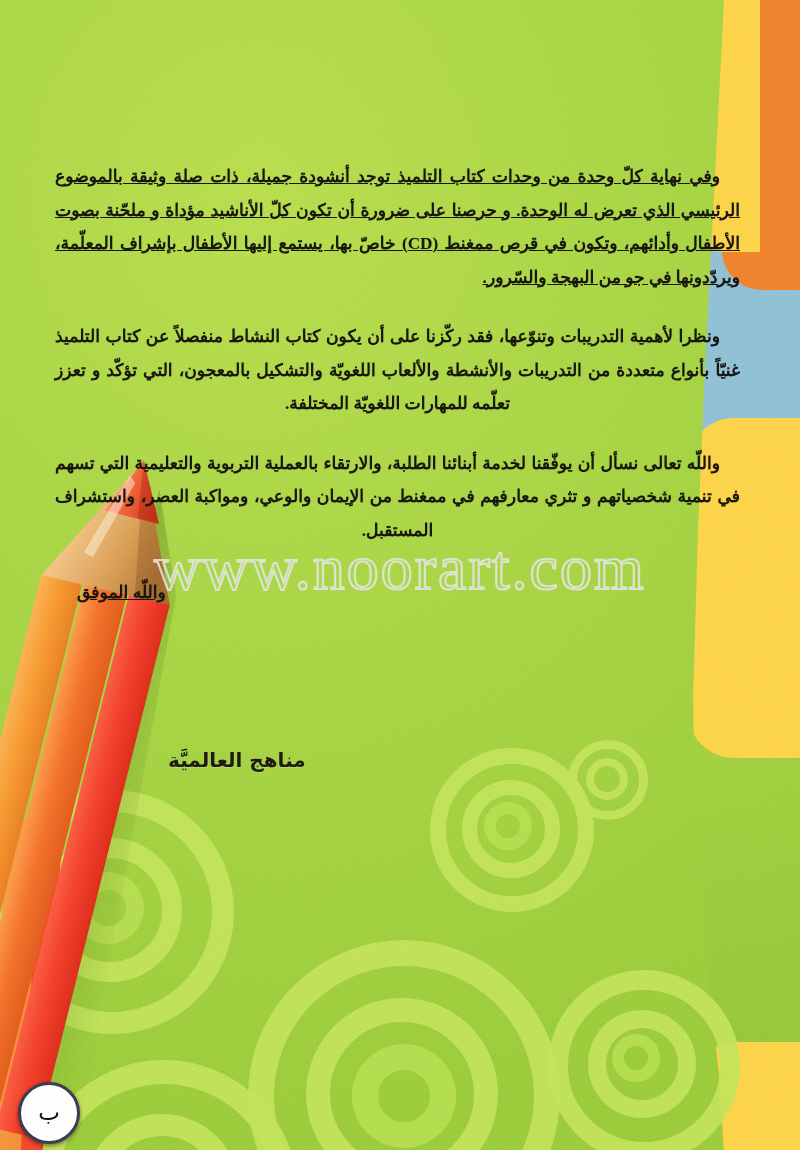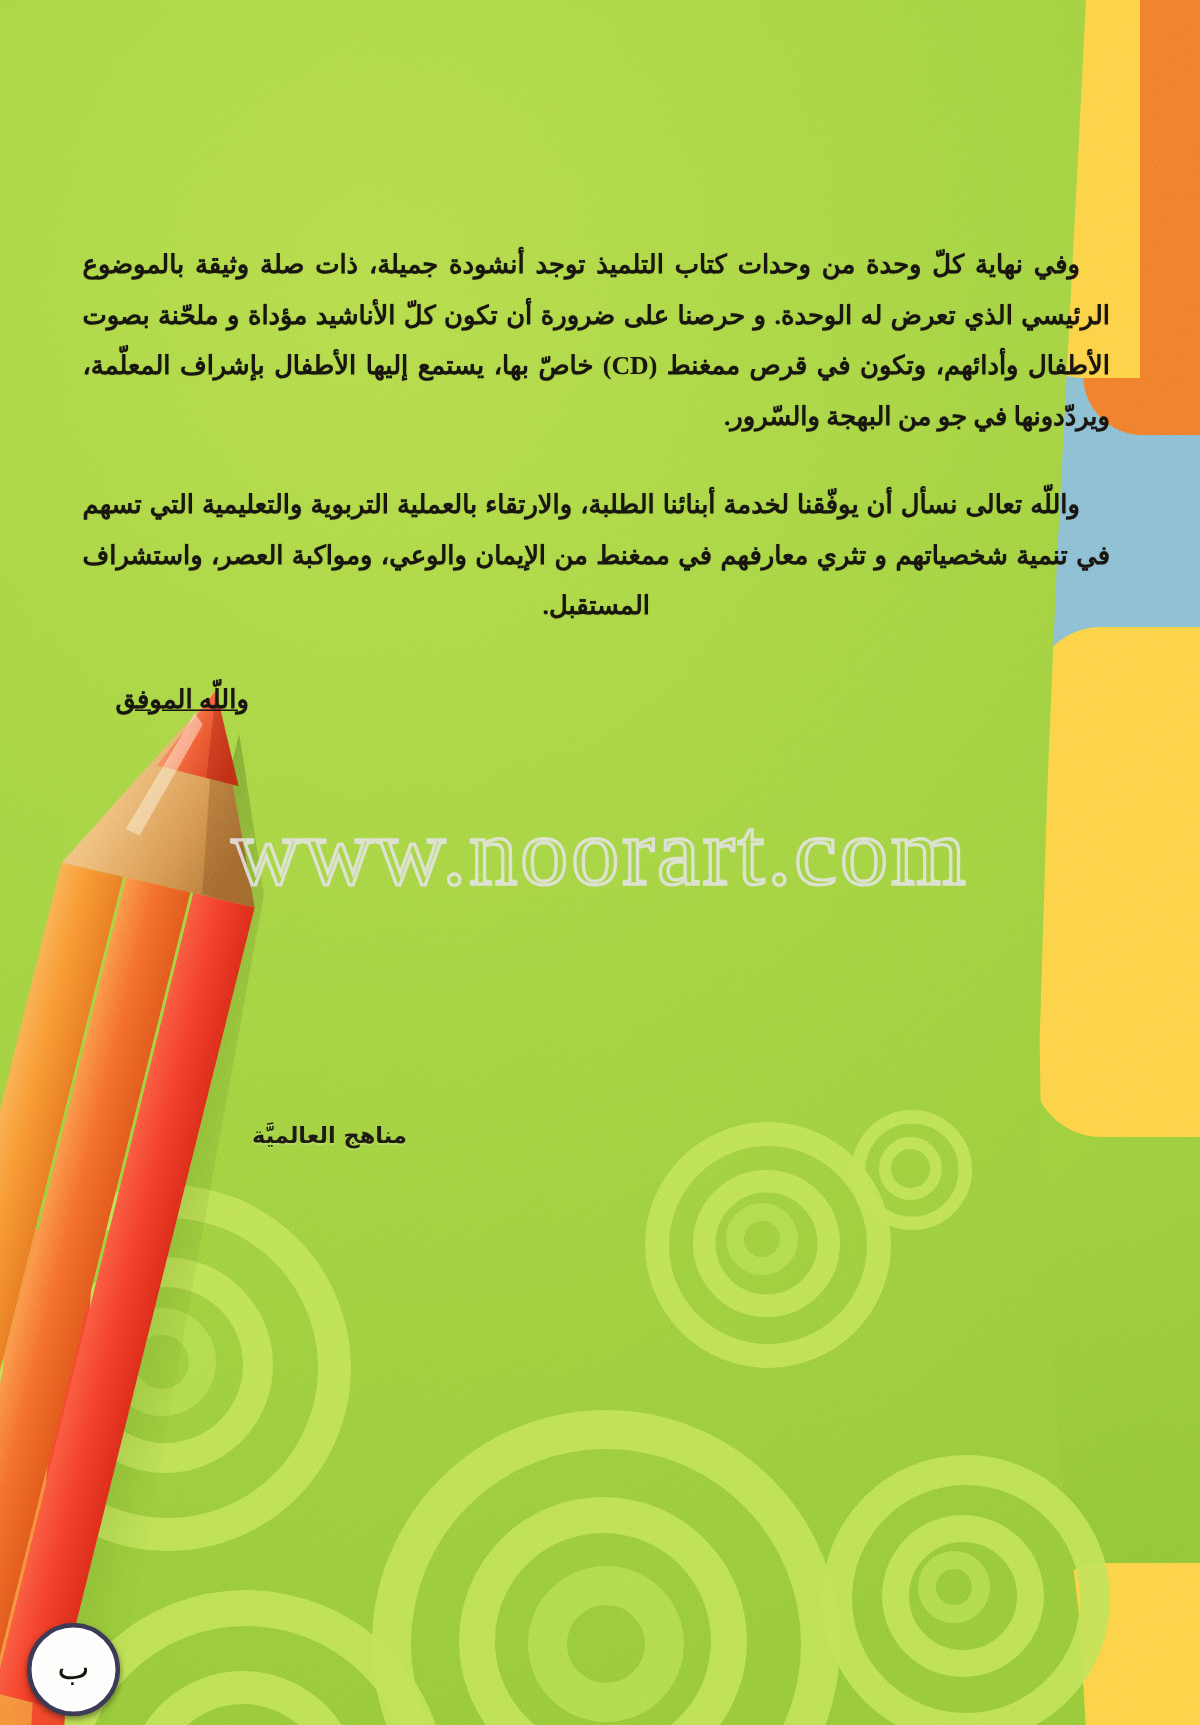--- a/index.html
+++ b/index.html
@@ -162,41 +162,41 @@
     margin: 0 0 22px 0;
     font-size: 17.2px;
     line-height: 1.95;
     text-align: justify;
     text-align-last: center;
     letter-spacing: 0px;
     font-weight: 600;
     text-indent: 20px;
     text-shadow: 0 0 1px rgba(0,0,0,.18);
   }
-  p.para.p1 { text-align-last: right; }
+  p.para.p1 { text-align-last: right; text-decoration: underline; }
   p.para.p2 { margin-top: 26px; }
   p.para.p3 { margin-top: 26px; }
   p.closing {
     margin: 30px 0 0 0;
     font-size: 17.2px;
     line-height: 1.9;
     text-align: left;
     font-weight: 600;
     padding-left: 22px;
     text-shadow: 0 0 1px rgba(0,0,0,.18);
     text-decoration: underline;
   }
 
   
   .logo {
     position: absolute;
     left: 168px;
     top: 748px;
     font-family: "DejaVu Sans", sans-serif;
-    font-size: 15px;
+    font-size: 20px;
     font-weight: 700;
     color: #1d1a12;
     direction: rtl;
     letter-spacing: -0.5px;
     text-shadow: 0 1px 0 rgba(255,255,255,.18);
   }
 
   
   .page-badge {
     position: absolute;
@@ -345,20 +345,21 @@
         <path d="M96 16 L126 74 L70 74 Z" fill="url(#tipG)"></path>
         <path d="M96 16 L126 74 L104 74 Z" fill="rgba(160,30,10,0.35)"></path>
 
         <path d="M86 34 L60 120 L70 122 L93 40 Z" fill="rgba(255,250,230,0.45)"></path>
       </g>
     </svg>
   </div>
 
   <div class="content">
     <p class="para p1">وفي نهاية كلّ وحدة من وحدات كتاب التلميذ توجد أنشودة جميلة، ذات صلة وثيقة بالموضوع الرئيسي الذي تعرض له الوحدة. و حرصنا على ضرورة أن تكون كلّ الأناشيد مؤداة و ملحّنة بصوت الأطفال وأدائهم، وتكون في قرص ممغنط (CD) خاصّ بها، يستمع إليها الأطفال بإشراف المعلّمة، ويردّدونها في جو من البهجة والسّرور.</p>
+    <p class="para p2">ونظرا لأهمية التدريبات وتنوّعها، فقد ركّزنا على أن يكون كتاب النشاط منفصلاً عن كتاب التلميذ غنيّاً بأنواع متعددة من التدريبات والأنشطة والألعاب اللغويّة والتشكيل بالمعجون، التي تؤكّد و تعزز تعلّمه للمهارات اللغويّة المختلفة.</p>
     <p class="para p3">واللّه تعالى نسأل أن يوفّقنا لخدمة أبنائنا الطلبة، والارتقاء بالعملية التربوية والتعليمية التي تسهم في تنمية شخصياتهم و تثري معارفهم في ممغنط من الإيمان والوعي، ومواكبة العصر، واستشراف المستقبل.</p>
     <p class="closing">واللّه الموفق</p>
   </div>
 
   <div class="logo">مناهج العالميَّة</div>
 
   <div class="watermark">www.noorart.com</div>
 
   <div class="page-badge">
     <span>ب</span>

